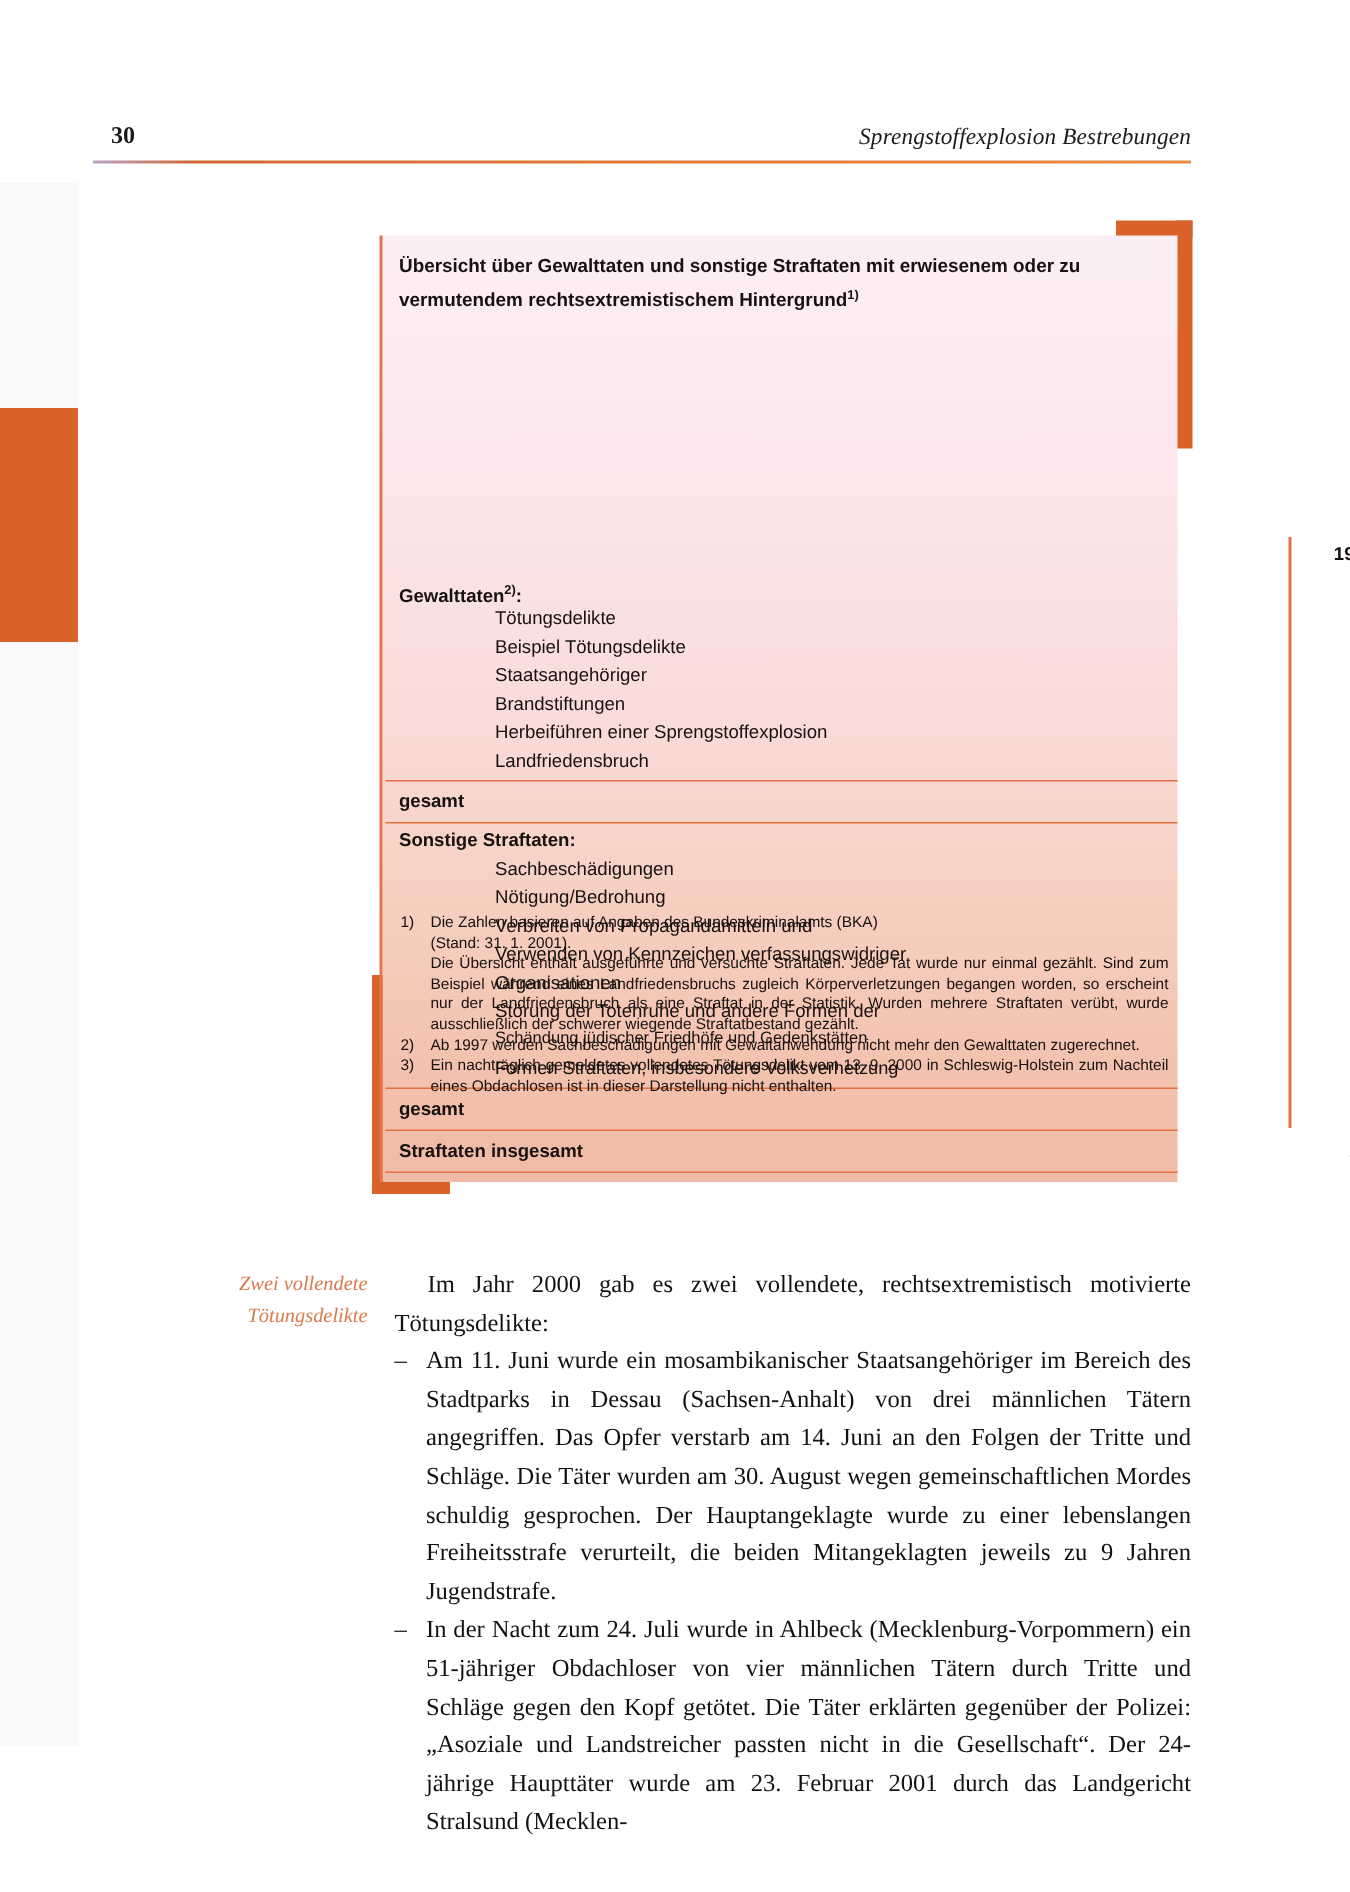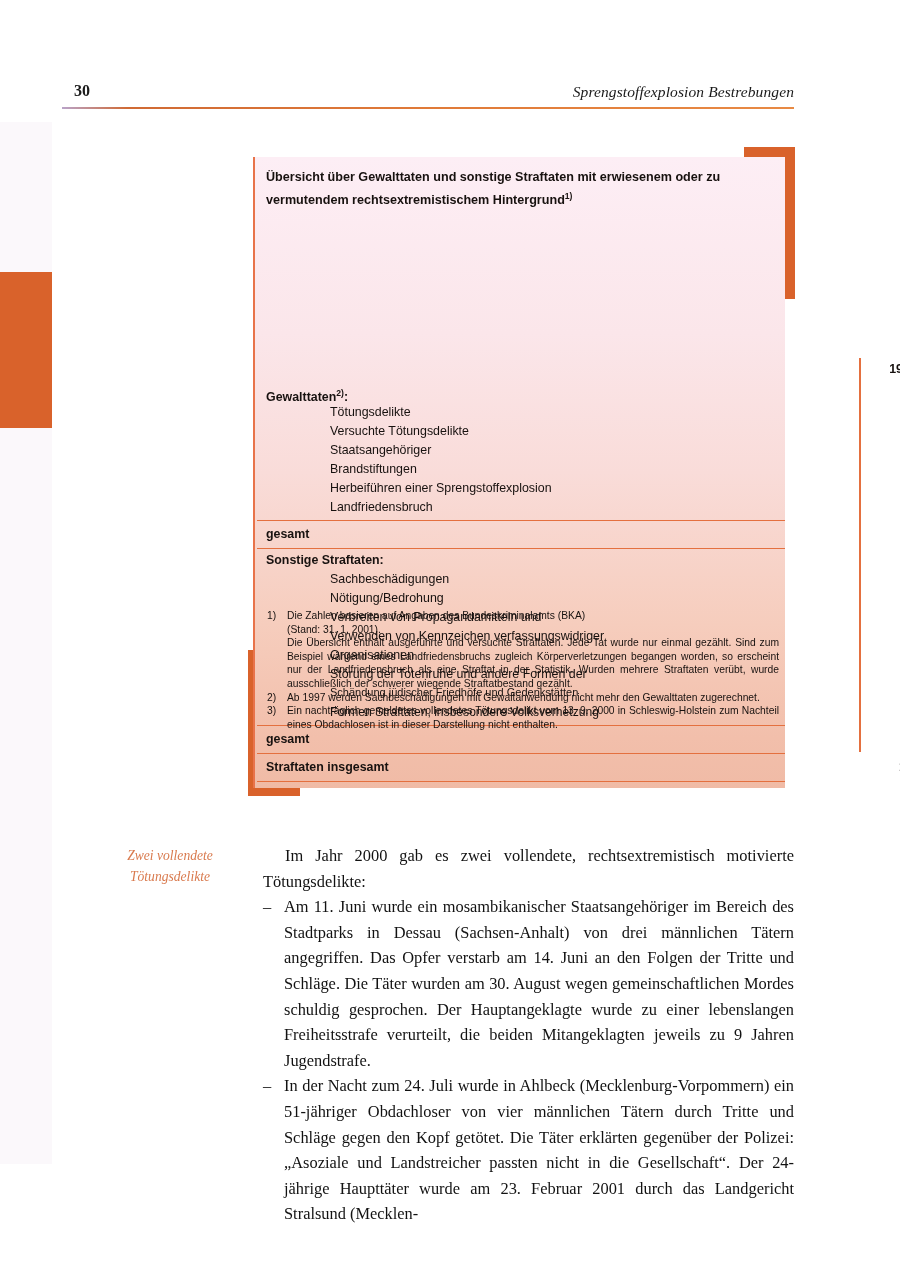--- a/index.html
+++ b/index.html
@@ -225,21 +225,21 @@
   .marginnote {
     position: absolute;
     left: 95px;
     top: 845px;
     width: 150px;
     font-family: "Liberation Serif", serif;
     font-style: italic;
     font-size: 13.6px;
     line-height: 21px;
     color: #d97a4e;
-    text-align: center;
+    text-align: right;
   }
   .body {
     position: absolute;
     left: 263px;
     top: 843px;
     width: 531px;
     font-family: "Liberation Serif", serif;
     font-size: 16.4px;
     line-height: 25.6px;
     color: #121212;
@@ -296,21 +296,21 @@
       <span class="lbl bold"><span>Gewalttaten</span><sup style="font-size:8.6px">2)</sup><span>:</span></span>
     </div>
 
     <div class="row" style="top:248px">
       <span class="lbl indent">Tötungsdelikte</span>
       <span class="v1">1</span>
 
     </div>
 
     <div class="row" style="top:267px">
-      <span class="lbl indent">Versuchte Tötungsdelikte</span>
+      <span class="lbl indent">Beispiel Tötungsdelikte</span>
       <span class="v1">13</span>
 
     </div>
 
     <div class="row" style="top:286px">
       <span class="lbl indent">Staatsangehöriger</span>
       <span class="v1">630</span>
 
     </div>
 

